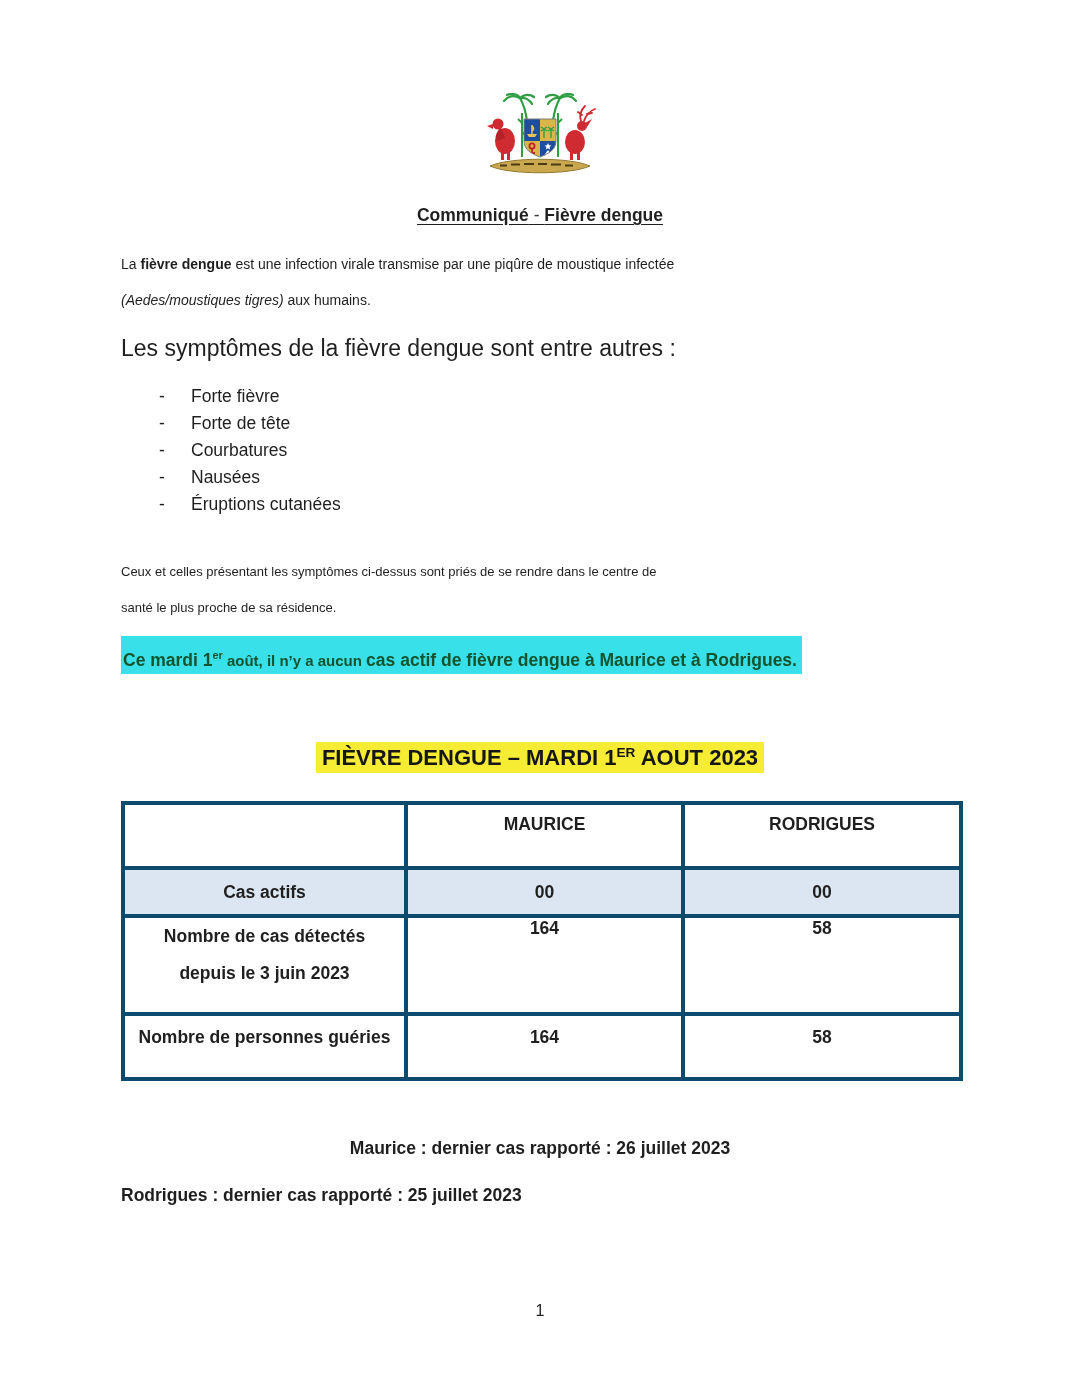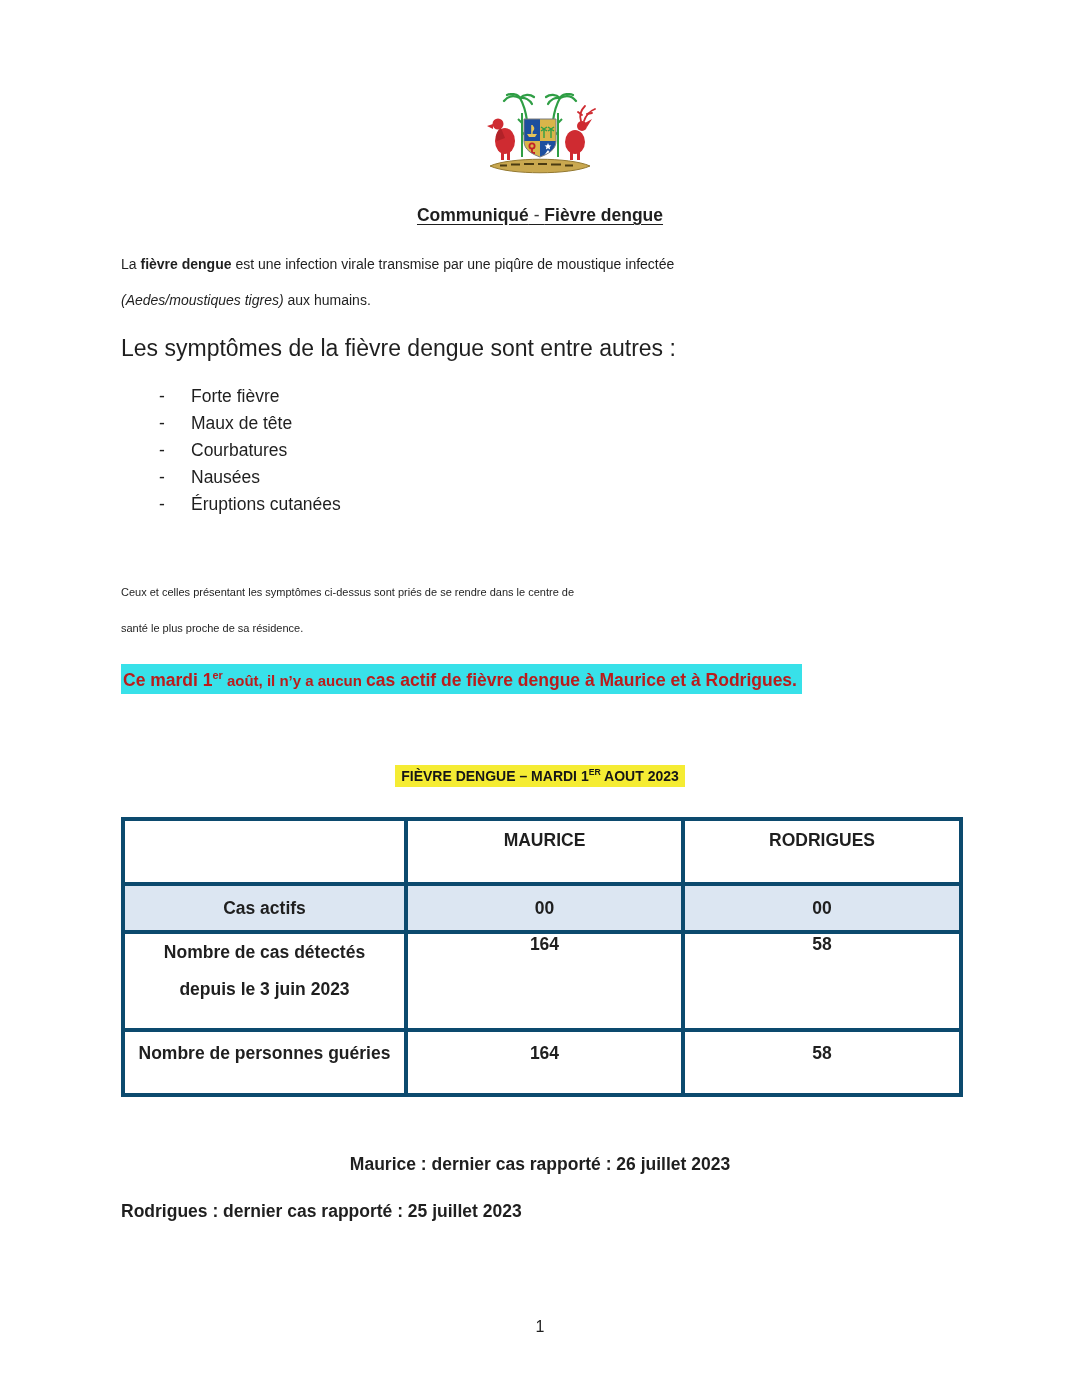--- a/index.html
+++ b/index.html
@@ -46,36 +46,36 @@
   }
   .bullets { margin-top: 22px; }
   .bullet-item {
     display: flex;
     padding-left: 38px;
     font-size: 17.5px; line-height: 27px;
   }
   .bullet-item .marker { width: 32px; flex: 0 0 32px; }
 
   .advice {
-    margin: 56px 0 0 0;
-    font-size: 11px; line-height: 36px;
+    margin: 36px 0 0 0;
+    font-size: 13px; line-height: 36px;
   }
   .status { margin-top: 14px; line-height: 30px; }
   .hl-cyan {
     background: var(--highlight-cyan, #38e1e9);
     font-weight: bold; font-size: 17.5px;
-    color: #b91c1c;
-    padding: 6px 5px 4px 2px;
+    color: #14532d;
+    padding: 14px 5px 4px 2px;
   }
   .hl-cyan .mid { font-size: 15px; }
 
   .section-title { margin-top: 62px; text-align: center; line-height: 30px; }
   .hl-yellow {
     background: var(--highlight-yellow, #f5ec33);
-    font-weight: bold; font-size: 14px;
+    font-weight: bold; font-size: 22px;
     color: #161616;
     padding: 3px 6px;
   }
 
   table.stats {
     margin-top: 26px;
     border-collapse: collapse;
     table-layout: fixed;
     width: 838px;
     font-size: 17.5px; font-weight: bold;
@@ -205,21 +205,21 @@
 
   <p class="symptoms-intro">Les symptômes de la fièvre dengue sont entre autres :</p>
 
   <div class="bullets">
     <div class="bullet-item">
         <span class="marker">-</span>
         <span>Forte fièvre</span>
       </div>
     <div class="bullet-item">
         <span class="marker">-</span>
-        <span>Maux de tête</span>
+        <span>Forte de tête</span>
       </div>
     <div class="bullet-item">
         <span class="marker">-</span>
         <span>Courbatures</span>
       </div>
     <div class="bullet-item">
         <span class="marker">-</span>
         <span>Nausées</span>
       </div>
     <div class="bullet-item">

